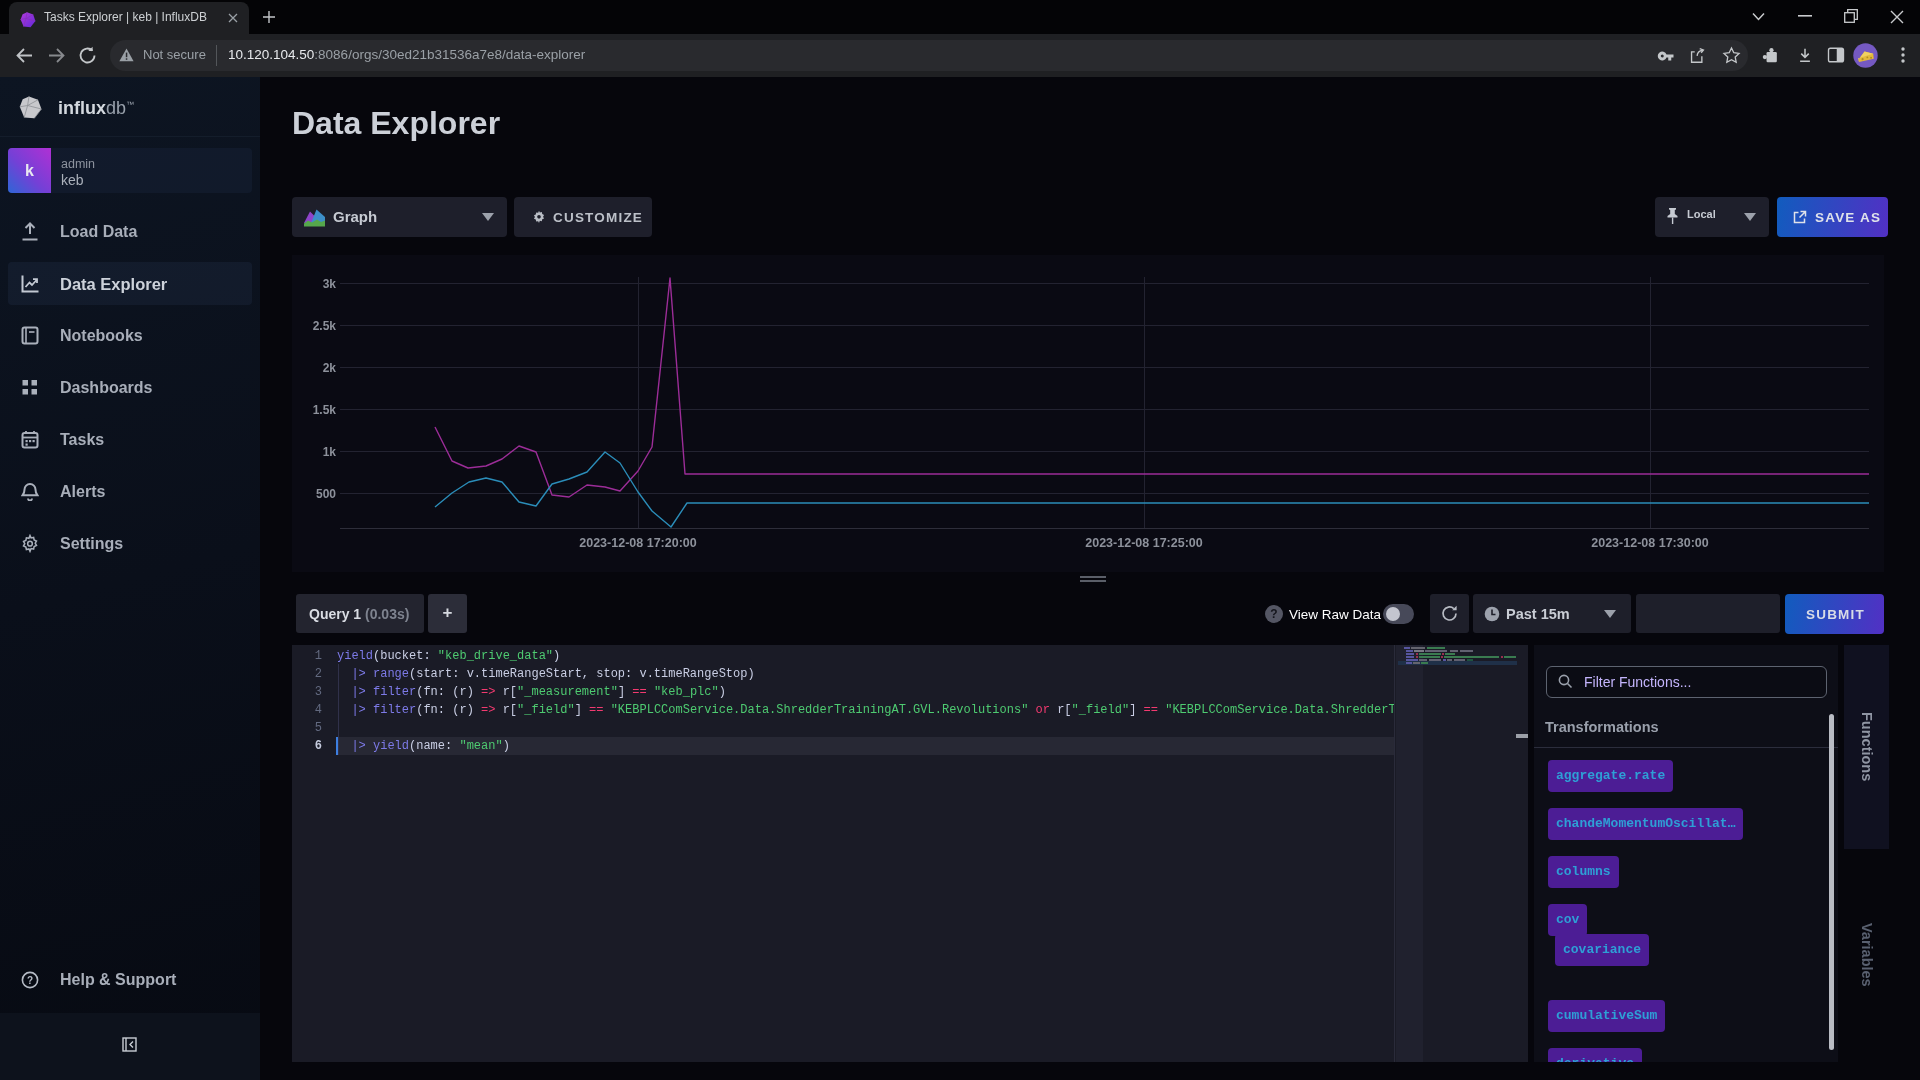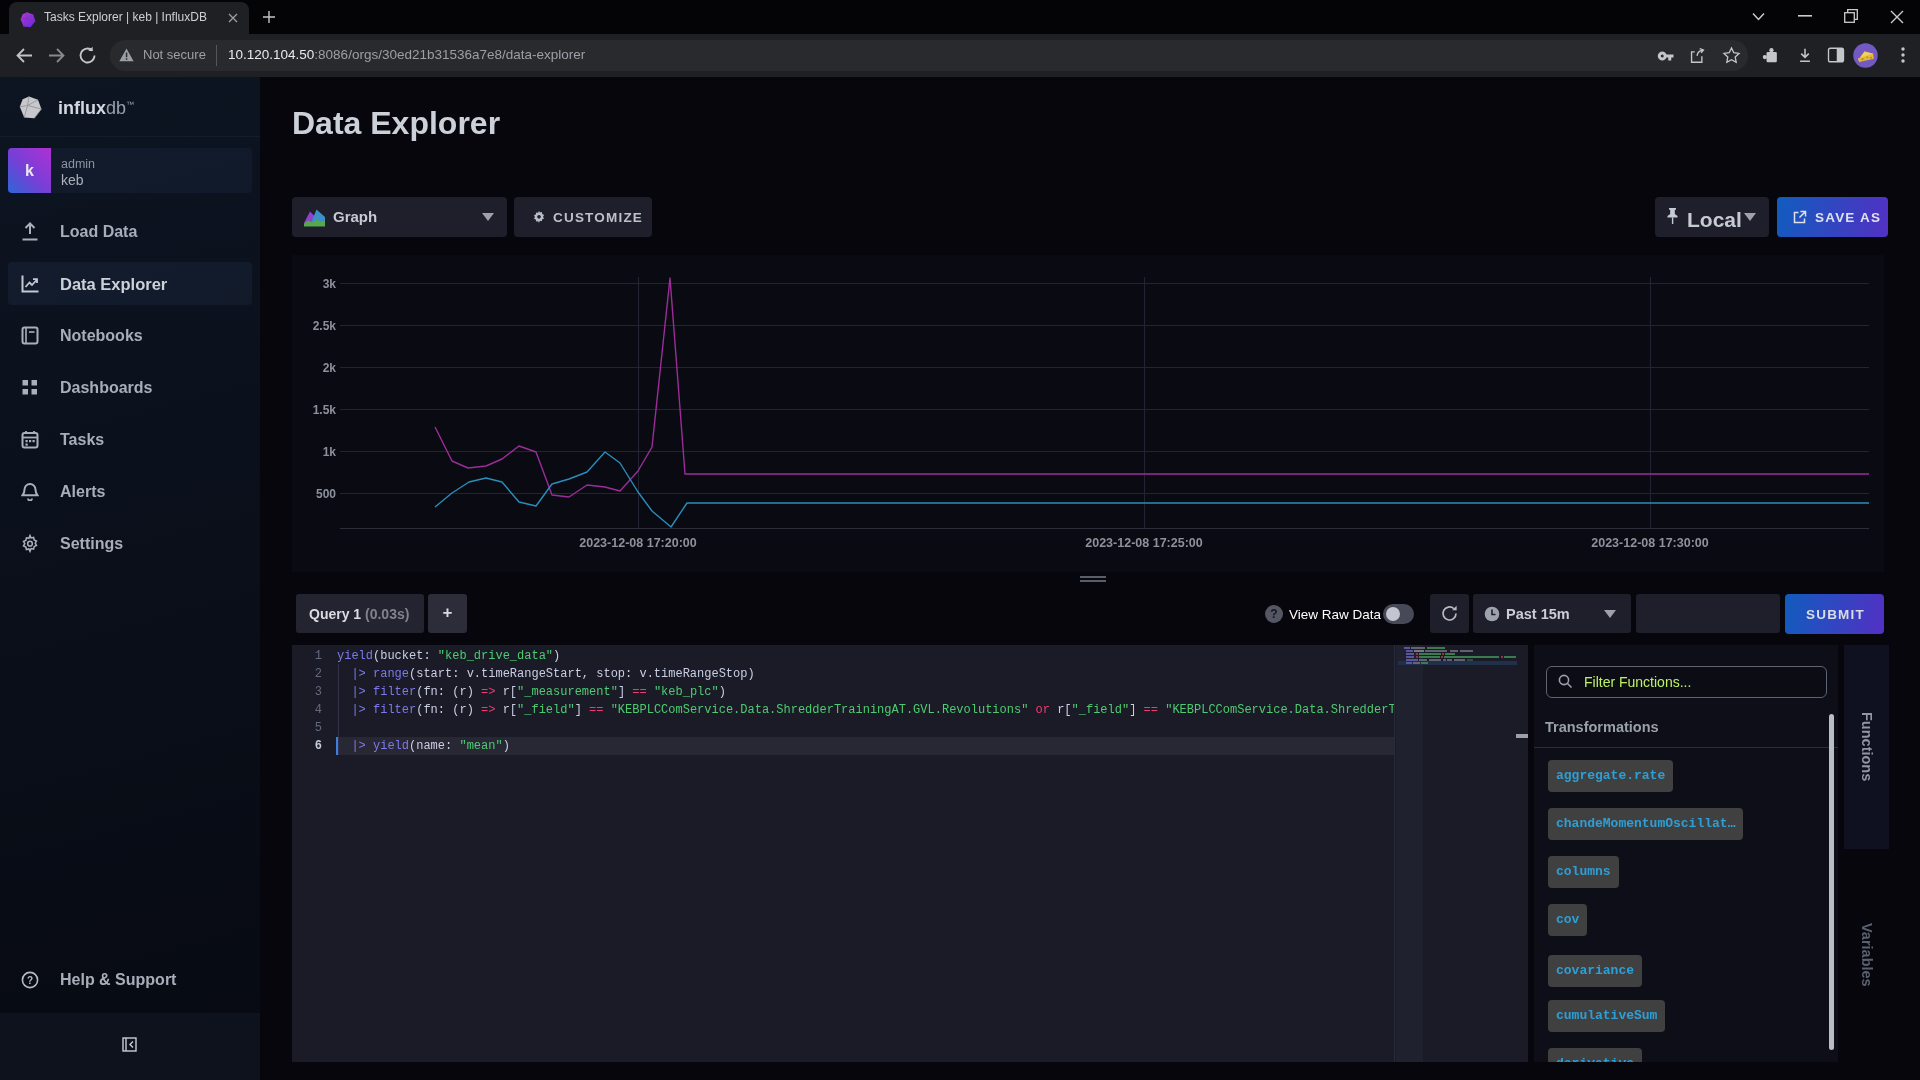--- a/index.html
+++ b/index.html
@@ -14,21 +14,21 @@
 .navlbl{font-size:16px;font-weight:bold;color:#a8aeb9;}
 
 .btn{background:#1E1F2B;border-radius:4px;}
 .grad{background:linear-gradient(100deg,#115CBE 0%,#5230C4 100%);border-radius:4px;}
 .bt{font-size:13.5px;font-weight:bold;letter-spacing:1.2px;color:#bcc0c8;}
 #editor{left:292px;top:645px;width:1236px;height:417px;background:#1A1B26;overflow:hidden;}
 .cl{position:absolute;left:337px;height:18px;line-height:18px;font-size:12px;white-space:pre;color:#C9CEE4;font-family:"Liberation Mono",monospace;}
 .ln{position:absolute;width:30px;text-align:right;height:18px;line-height:18px;font-size:12px;color:#636a80;font-family:"Liberation Mono",monospace;}
 .kw{color:#7D7AE8;}.op{color:#F23A70;}.st{color:#4ECB71;}
 #funcs{left:1534px;top:645px;width:304px;height:417px;background:#0D0E17;overflow:hidden;}
-.pill{position:absolute;left:14px;height:32px;line-height:32px;background:#404040;border-radius:4px;color:#2E9FD6;font-size:13px;font-weight:bold;font-family:"Liberation Mono",monospace;padding:0 8px;box-sizing:border-box;}
+.pill{position:absolute;left:14px;height:32px;line-height:32px;background:#4c1d95;border-radius:4px;color:#2E9FD6;font-size:13px;font-weight:bold;font-family:"Liberation Mono",monospace;padding:0 8px;box-sizing:border-box;}
 svg{display:block;}
 </style></head>
 <body>
 <div id="page">
 
 <div class="abs" id="tabstrip"></div>
 <div class="abs" id="tab"></div>
 <svg class="abs" style="left:20px;top:12px" width="16" height="16" viewBox="0 0 16 16">
       <defs>
         <linearGradient id="fav" x1="0" y1="0" x2="1" y2="1">
@@ -206,21 +206,21 @@
 <svg class="abs" style="left:532px;top:210px" width="14" height="14" viewBox="0 0 20 20">
       <path d="M10 1 l1.2 2.6 2.8-0.6 0.6 2.8 2.6 1.2 -1.4 2.5 1.4 2.5 -2.6 1.2 -0.6 2.8 -2.8-0.6 L10 18.5 8.8 15.9 6 16.5 5.4 13.7 2.8 12.5 4.2 10 2.8 7.5 5.4 6.3 6 3.5 8.8 4.1 Z" fill="#b9bdc5"></path>
       <circle cx="10" cy="9.8" r="2.6" fill="#1E1F2B"></circle>
     </svg>
 <div class="abs bt" style="left:553px;top:210px;">CUSTOMIZE</div>
 <div class="abs btn" style="left:1655px;top:197px;width:114px;height:40px;"></div>
 <svg class="abs" style="left:1666px;top:207px" width="13" height="18" viewBox="0 0 13 18">
       <path d="M3 1 H10 V2.5 L8.8 3 V7 L11.5 9 V10.5 H1.5 V9 L4.2 7 V3 L3 2.5 Z" fill="#c6cad2"></path>
       <rect x="5.9" y="10.5" width="1.4" height="6.5" fill="#c6cad2"></rect>
     </svg>
-<div class="abs" style="left:1687px;top:208px;font-size:21px;font-weight:bold;color:#c6cad2;">Local</div>
+<div class="abs" style="left:1687px;top:208px;font-size:11px;font-weight:bold;color:#c6cad2;">Local</div>
 <svg class="abs" style="left:1744px;top:213px" width="12" height="8" viewBox="0 0 12 8">
       <path d="M0 0 H12 L6 8 Z" fill="#9ca1ab"></path>
     </svg>
 <div class="abs grad" style="left:1777px;top:197px;width:111px;height:40px;"></div>
 <svg class="abs" style="left:1793px;top:210px" width="14" height="14" viewBox="0 0 14 14">
       <path d="M5.5 2.5 H1.5 V12.5 H11.5 V8.5" stroke="#dfe2ea" stroke-width="1.5" fill="none"></path>
       <path d="M7.5 1.5 H12.5 V6.5 M12.5 1.5 L6.5 7.5" stroke="#dfe2ea" stroke-width="1.5" fill="none"></path>
     </svg>
 <div class="abs bt" style="left:1815px;top:210px;color:#dfe2ea;">SAVE AS</div>
 
@@ -339,28 +339,28 @@
       </svg>
 </div>
 <div class="abs" style="left:1516px;top:734px;width:12px;height:4px;background:#9ca0a8;"></div>
 
 <div class="abs" id="funcs">
 <div class="abs" style="left:12px;top:21px;width:279px;height:30px;border:1px solid #5d6370;border-radius:6px;background:#0b0c14;"></div>
 <svg class="abs" style="left:24px;top:29px" width="15" height="15" viewBox="0 0 15 15">
         <circle cx="6" cy="6" r="4.6" stroke="#9aa0ac" stroke-width="1.6" fill="none"></circle>
         <path d="M9.5 9.5 L13.5 13.5" stroke="#9aa0ac" stroke-width="1.6"></path>
       </svg>
-<div class="abs" style="left:50px;top:29px;font-size:14px;color:#bef264;">Filter Functions...</div>
+<div class="abs" style="left:50px;top:29px;font-size:14px;color:#c4b5fd;">Filter Functions...</div>
 <div class="abs" style="left:11px;top:74px;font-size:14.5px;font-weight:bold;color:#9aa0ac;">Transformations</div>
 <div class="abs" style="left:0px;top:102px;width:304px;height:1px;background:#2b2d3c;"></div>
 <div class="pill" style="top:115px;">aggregate.rate</div>
 <div class="pill" style="top:163px;">chandeMomentumOscillat…</div>
 <div class="pill" style="top:211px;">columns</div>
 <div class="pill" style="top:259px;">cov</div>
-<div class="pill" style="top:310px;">covariance</div>
+<div class="pill" style="top:289px;margin-left:7px;">covariance</div>
 <div class="pill" style="top:355px;">cumulativeSum</div>
 <div class="pill" style="top:403px;">derivative</div>
 <div class="abs" style="left:295px;top:69px;width:5px;height:336px;border-radius:3px;background:#b9bcc4;"></div>
 </div>
 <div class="abs" style="left:1844px;top:645px;width:45px;height:204px;background:#101120;"></div>
 <div class="abs" style="left:1844px;top:645px;width:45px;height:204px;display:flex;align-items:center;justify-content:center;">
       <span style="writing-mode:vertical-rl;font-size:14.5px;font-weight:bold;color:#8f95a3;">Functions</span>
     </div>
 <div class="abs" style="left:1844px;top:905px;width:45px;height:100px;display:flex;align-items:center;justify-content:center;">
       <span style="writing-mode:vertical-rl;font-size:14.5px;font-weight:bold;color:#596070;">Variables</span>

